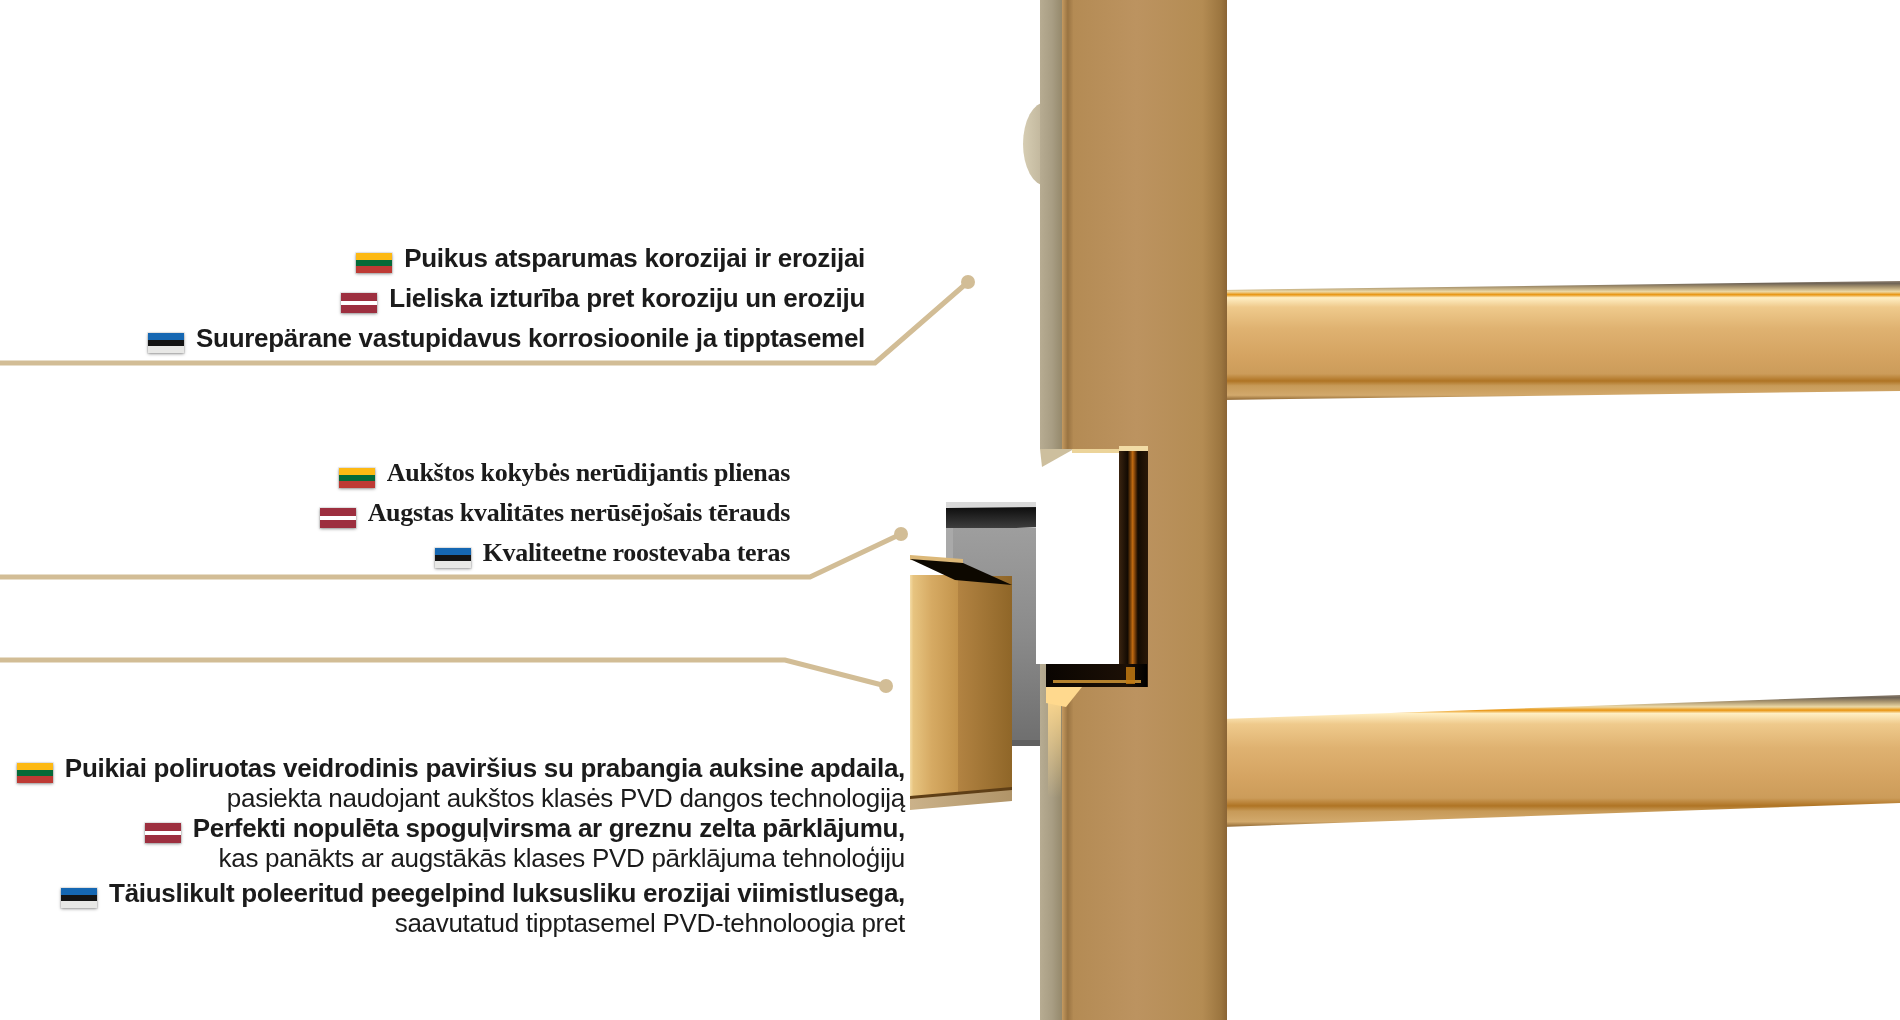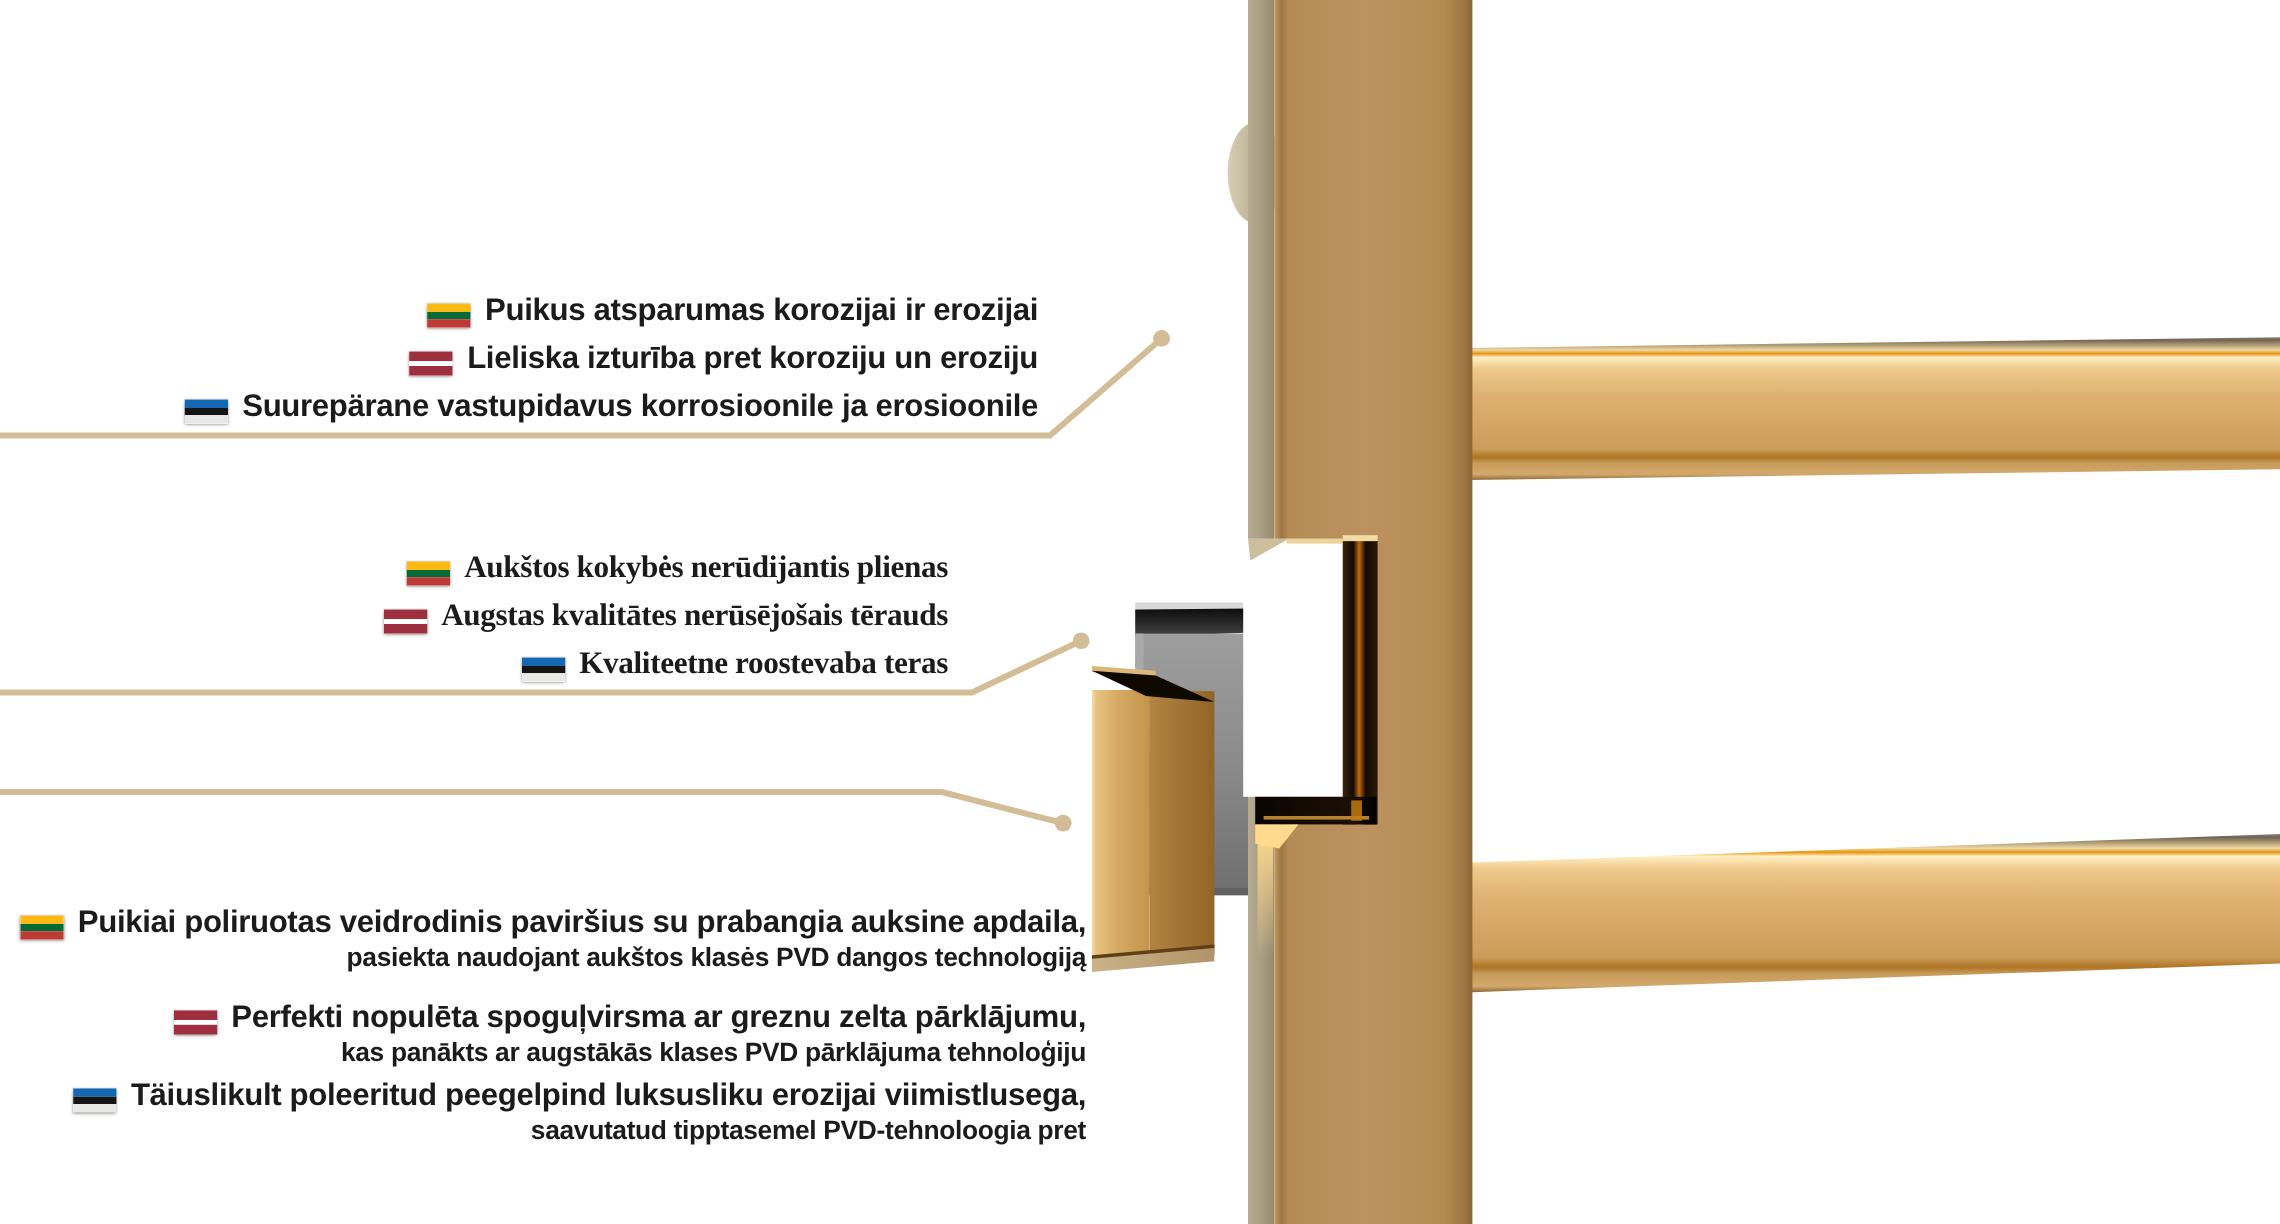--- a/index.html
+++ b/index.html
@@ -19,25 +19,25 @@
   .callout-dot{fill:var(--callout);}
 
   .agroup{position:absolute;}
   .arow{display:flex;align-items:flex-end;justify-content:flex-end;gap:12px;height:40px;}
   .arow3{height:30px;}
   .atext{
     font-weight:700;font-size:26px;line-height:30px;color:var(--text-color);
     letter-spacing:-0.3px;white-space:nowrap;
   }
   .bline2{
-    font-weight:700;font-size:22px;line-height:30px;color:var(--text-color);
+    font-weight:400;font-size:26px;line-height:30px;color:var(--text-color);
     letter-spacing:-0.3px;white-space:nowrap;text-align:right;
   }
   .ablock{display:flex;flex-direction:column;align-items:flex-end;}
-  .ablock.m1{margin-bottom:19px;}
+  .ablock.m1{}
   .ablock.m2{margin-bottom:5px;}
 
   .flag{width:36px;height:20px;display:flex;flex-direction:column;flex:none;
         box-shadow:0 1px 3px rgba(0,0,0,.40),0 0 0 1px rgba(0,0,0,.06);}
   .flag span{display:block;width:100%;flex:1;}
   .flag.lt span:nth-child(1){background:var(--lt1);}
   .flag.lt span:nth-child(2){background:var(--lt2);}
   .flag.lt span:nth-child(3){background:var(--lt3);}
   .flag.lv span:nth-child(1){background:var(--lv1);flex:2;}
   .flag.lv span:nth-child(2){background:var(--lv2);flex:1;}
@@ -195,21 +195,21 @@
         <span></span>
       </span>
     <span class="atext">Lieliska izturība pret koroziju un eroziju</span>
   </div>
   <div class="arow">
     <span class="flag et">
         <span></span>
         <span></span>
         <span></span>
       </span>
-    <span class="atext">Suurepärane vastupidavus korrosioonile ja erosioonile</span>
+    <span class="atext">Suurepärane vastupidavus korrosioonile ja tipptasemel</span>
   </div>
 </div>
 
 <div class="agroup" style="top:448px; right:1110px;font-family:Liberation Serif, serif;">
   <div class="arow">
     <span class="flag lt">
         <span></span>
         <span></span>
         <span></span>
       </span>

